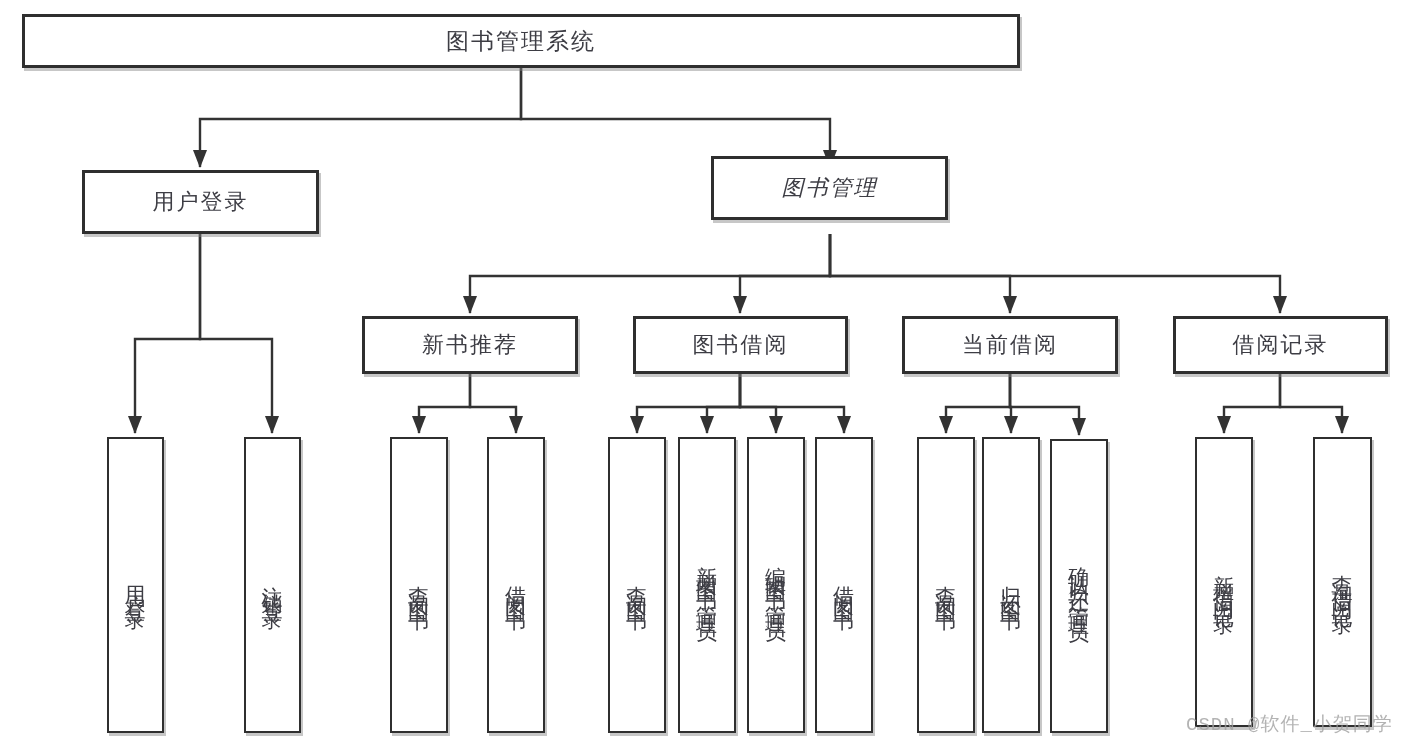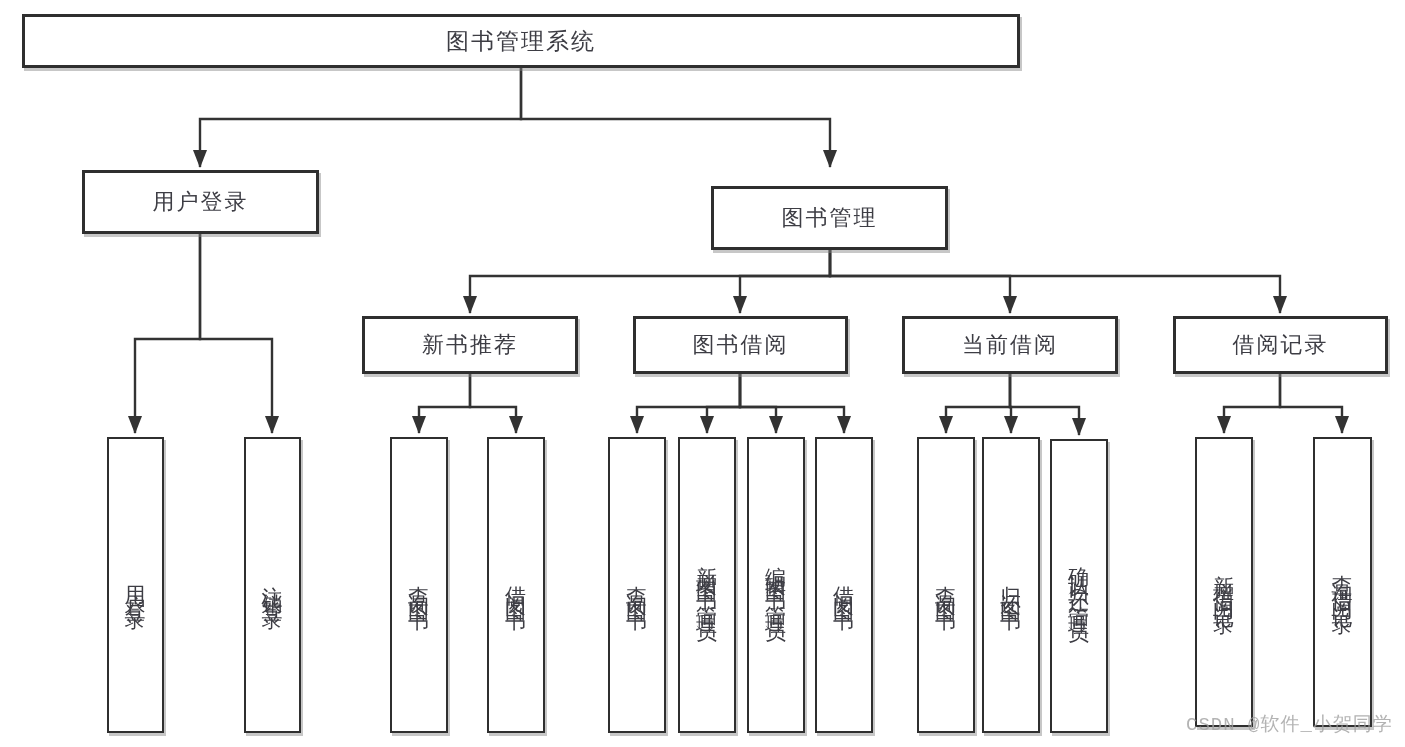--- a/index.html
+++ b/index.html
@@ -81,21 +81,21 @@
       <path d="M1010,374 V407 H1079 V435" marker-end="url(#arrow)"></path>
 
       <path d="M1280,374 V407 H1224 V433" marker-end="url(#arrow)"></path>
       <path d="M1280,374 V407 H1342 V433" marker-end="url(#arrow)"></path>
     </g>
   </svg>
 
   <div class="node root-node" style="left:22px;top:14px;width:998px;height:54px;">图书管理系统</div>
 
   <div class="node h-node" style="left:82px;top:170px;width:237px;height:64px;">用户登录</div>
-  <div class="node h-node" style="left:711px;top:186px;width:237px;height:64px;">图书管理</div>
+  <div class="node h-node" style="left:711px;top:156px;width:237px;height:64px;font-style:italic;">图书管理</div>
 
   <div class="node h-node" style="left:362px;top:316px;width:216px;height:58px;">新书推荐</div>
   <div class="node h-node" style="left:633px;top:316px;width:215px;height:58px;">图书借阅</div>
   <div class="node h-node" style="left:902px;top:316px;width:216px;height:58px;">当前借阅</div>
   <div class="node h-node" style="left:1173px;top:316px;width:215px;height:58px;">借阅记录</div>
 
   <div class="node leaf" style="left:107px;top:437px;width:57px;height:296px;">
     <span class="vtext">用户登录</span>
   </div>
   <div class="node leaf" style="left:244px;top:437px;width:57px;height:296px;">

